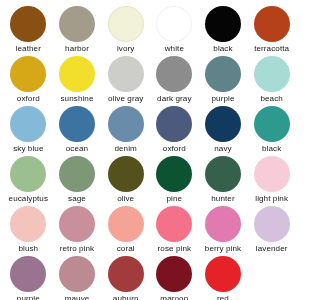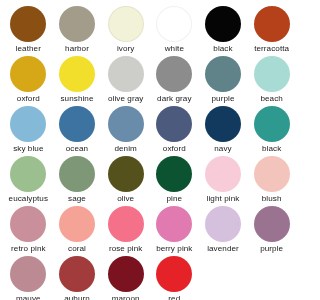--- a/index.html
+++ b/index.html
@@ -136,20 +136,24 @@
     </div>
     <div class="swatch-cell">
       <div class="swatch-dot" style="background: rgb(85, 81, 29);"></div>
       <div class="swatch-label">olive</div>
     </div>
     <div class="swatch-cell">
       <div class="swatch-dot" style="background: rgb(12, 83, 49);"></div>
       <div class="swatch-label">pine</div>
     </div>
     <div class="swatch-cell">
+      <div class="swatch-dot" style="background: rgb(53, 96, 76);"></div>
+      <div class="swatch-label">hunter</div>
+    </div>
+    <div class="swatch-cell">
       <div class="swatch-dot" style="background: rgb(247, 204, 216);"></div>
       <div class="swatch-label">light pink</div>
     </div>
     <div class="swatch-cell">
       <div class="swatch-dot" style="background: rgb(243, 196, 187);"></div>
       <div class="swatch-label">blush</div>
     </div>
     <div class="swatch-cell">
       <div class="swatch-dot" style="background: rgb(201, 143, 155);"></div>
       <div class="swatch-label">retro pink</div>

